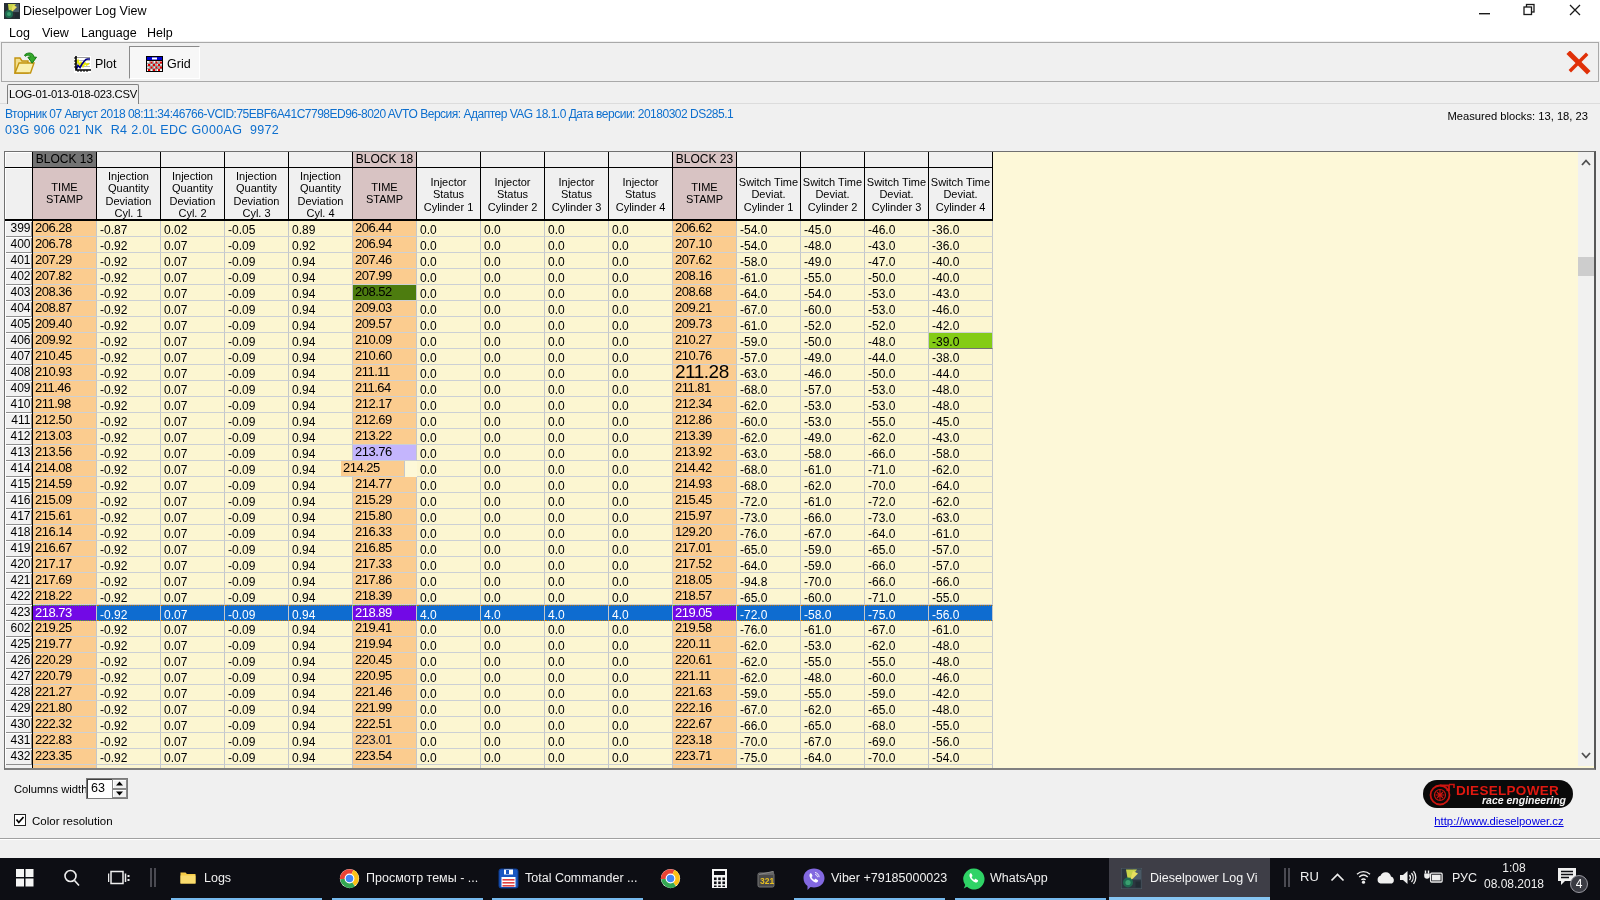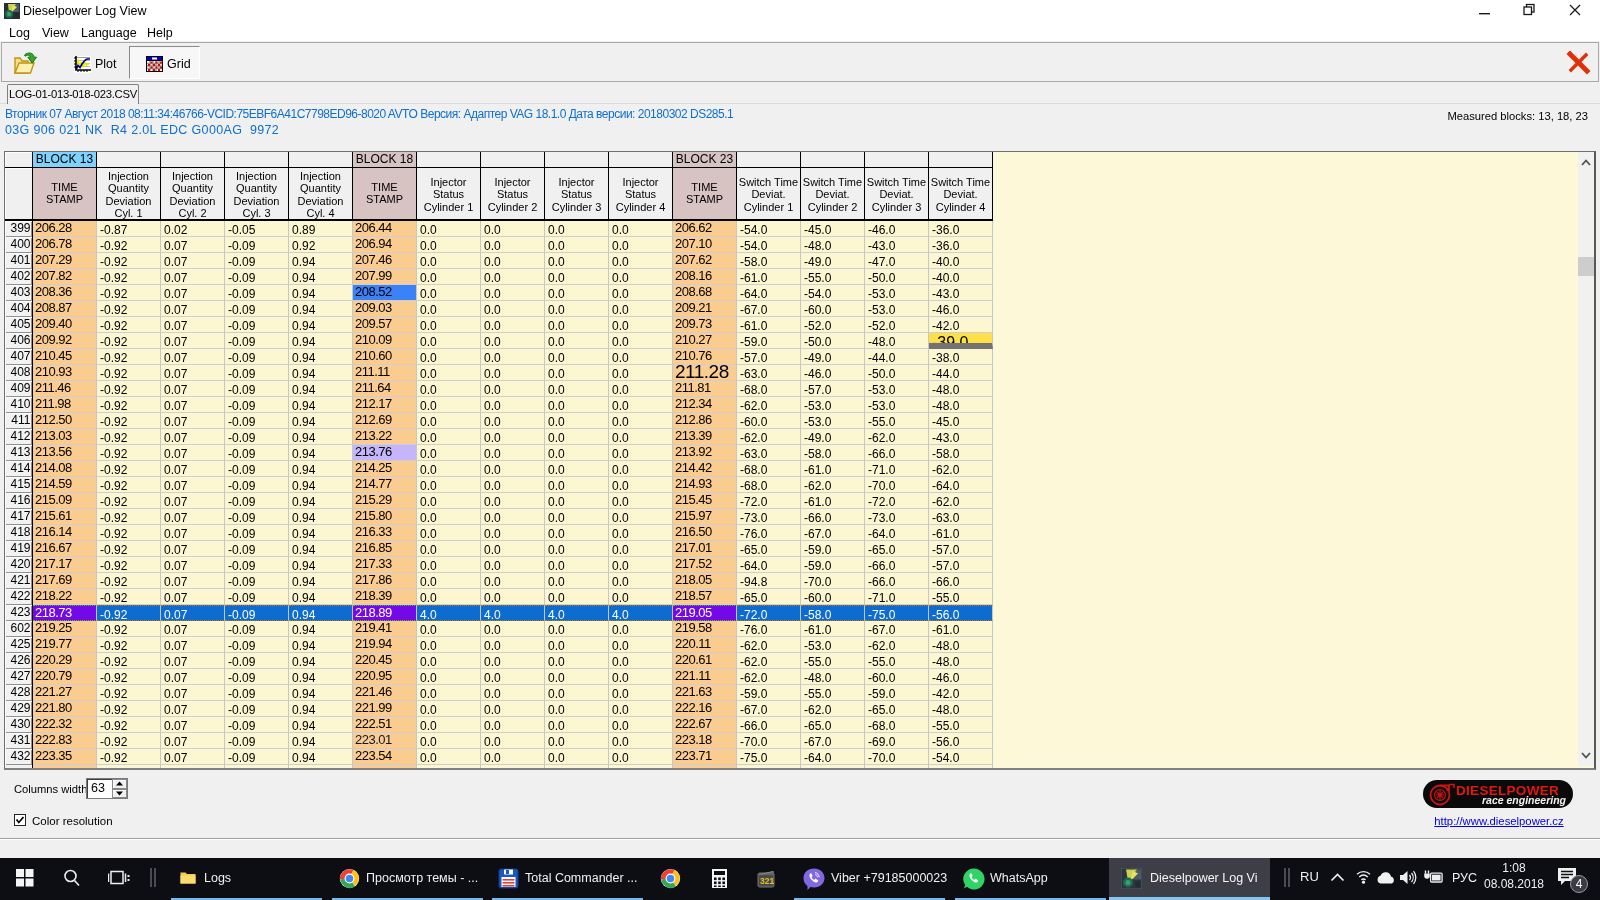--- a/index.html
+++ b/index.html
@@ -81,21 +81,21 @@
 <div class="abs" style="left:1388px;top:110px;width:200px;font-size:11.2px;color:#000;text-align:right;">Measured blocks: 13, 18, 23</div>
 <div class="abs" style="left:4px;top:151px;width:1592px;height:619px;background:#fdf8d8;border:1px solid #707070;border-right:2px solid #585858;border-bottom:2px solid #808080;"></div>
 <div class="abs" style="left:1578px;top:152px;width:16px;height:614px;background:#f1f1f0;"></div>
 <svg class="abs" style="left:1578px;top:152px" width="16" height="614">
 <polyline points="4,13 8,8.5 12,13" fill="none" stroke="#505050" stroke-width="1.8"></polyline>
 <polyline points="4,601 8,605.5 12,601" fill="none" stroke="#505050" stroke-width="1.8"></polyline>
 <rect x="0" y="105" width="16" height="19" fill="#cdcdcd"></rect>
 </svg>
 <div style="position:absolute;box-sizing:border-box;overflow:hidden;left:5px;top:152px;width:28px;height:16px;background:#f0f0f0;border-right:1px solid #000;border-bottom:1px solid #000;box-shadow:inset 1px 1px 0 #fff;"></div>
 <div style="position:absolute;box-sizing:border-box;overflow:hidden;left:5px;top:168px;width:28px;height:53px;background:#f0f0f0;border-right:1px solid #000;border-bottom:2px solid #000;box-shadow:inset 1px 1px 0 #fff;"></div>
-<div style="position:absolute;box-sizing:border-box;overflow:hidden;left:33px;top:152px;width:64px;height:16px;background:#7dd3fc;border-right:1px solid #000;border-bottom:1px solid #000;font-size:12px;line-height:15px;text-align:center;color:#000;">BLOCK 13</div>
+<div style="position:absolute;box-sizing:border-box;overflow:hidden;left:33px;top:152px;width:64px;height:16px;background:#737373;border-right:1px solid #000;border-bottom:1px solid #000;font-size:12px;line-height:15px;text-align:center;color:#000;">BLOCK 13</div>
 <div style="position:absolute;box-sizing:border-box;overflow:hidden;left:33px;top:168px;width:64px;height:53px;background:#d8c3c3;border-right:1px solid #000;border-bottom:2px solid #000;font-size:11px;line-height:12.4px;text-align:center;color:#000;padding-top:13px;">TIME<br>STAMP</div>
 <div style="position:absolute;box-sizing:border-box;overflow:hidden;left:97px;top:152px;width:64px;height:16px;background:#f0f0f0;border-right:1px solid #000;border-bottom:1px solid #000;font-size:12px;line-height:15px;text-align:center;color:#000;"></div>
 <div style="position:absolute;box-sizing:border-box;overflow:hidden;left:97px;top:168px;width:64px;height:53px;background:#f0f0f0;border-right:1px solid #000;border-bottom:2px solid #000;font-size:11px;line-height:12.4px;text-align:center;color:#000;padding-top:2px;">Injection<br>Quantity<br>Deviation<br>Cyl. 1</div>
 <div style="position:absolute;box-sizing:border-box;overflow:hidden;left:161px;top:152px;width:64px;height:16px;background:#f0f0f0;border-right:1px solid #000;border-bottom:1px solid #000;font-size:12px;line-height:15px;text-align:center;color:#000;"></div>
 <div style="position:absolute;box-sizing:border-box;overflow:hidden;left:161px;top:168px;width:64px;height:53px;background:#f0f0f0;border-right:1px solid #000;border-bottom:2px solid #000;font-size:11px;line-height:12.4px;text-align:center;color:#000;padding-top:2px;">Injection<br>Quantity<br>Deviation<br>Cyl. 2</div>
 <div style="position:absolute;box-sizing:border-box;overflow:hidden;left:225px;top:152px;width:64px;height:16px;background:#f0f0f0;border-right:1px solid #000;border-bottom:1px solid #000;font-size:12px;line-height:15px;text-align:center;color:#000;"></div>
 <div style="position:absolute;box-sizing:border-box;overflow:hidden;left:225px;top:168px;width:64px;height:53px;background:#f0f0f0;border-right:1px solid #000;border-bottom:2px solid #000;font-size:11px;line-height:12.4px;text-align:center;color:#000;padding-top:2px;">Injection<br>Quantity<br>Deviation<br>Cyl. 3</div>
 <div style="position:absolute;box-sizing:border-box;overflow:hidden;left:289px;top:152px;width:64px;height:16px;background:#f0f0f0;border-right:1px solid #000;border-bottom:1px solid #000;font-size:12px;line-height:15px;text-align:center;color:#000;"></div>
 <div style="position:absolute;box-sizing:border-box;overflow:hidden;left:289px;top:168px;width:64px;height:53px;background:#f0f0f0;border-right:1px solid #000;border-bottom:2px solid #000;font-size:11px;line-height:12.4px;text-align:center;color:#000;padding-top:2px;">Injection<br>Quantity<br>Deviation<br>Cyl. 4</div>
 <div style="position:absolute;box-sizing:border-box;overflow:hidden;left:353px;top:152px;width:64px;height:16px;background:#d8c3c3;border-right:1px solid #000;border-bottom:1px solid #000;font-size:12px;line-height:15px;text-align:center;color:#000;">BLOCK 18</div>
@@ -181,21 +181,21 @@
 <div style="position:absolute;box-sizing:border-box;overflow:hidden;left:737px;top:269px;width:64px;height:16px;background:#fcf6d1;border-right:1px solid #c4c7ca;border-bottom:1px solid #ccd0d4;font-size:12px;line-height:13px;padding:3px 0 0 3px;color:#000;">-61.0</div>
 <div style="position:absolute;box-sizing:border-box;overflow:hidden;left:801px;top:269px;width:64px;height:16px;background:#fcf6d1;border-right:1px solid #c4c7ca;border-bottom:1px solid #ccd0d4;font-size:12px;line-height:13px;padding:3px 0 0 3px;color:#000;">-55.0</div>
 <div style="position:absolute;box-sizing:border-box;overflow:hidden;left:865px;top:269px;width:64px;height:16px;background:#fcf6d1;border-right:1px solid #c4c7ca;border-bottom:1px solid #ccd0d4;font-size:12px;line-height:13px;padding:3px 0 0 3px;color:#000;">-50.0</div>
 <div style="position:absolute;box-sizing:border-box;overflow:hidden;left:929px;top:269px;width:64px;height:16px;background:#fcf6d1;border-right:1px solid #c4c7ca;border-bottom:1px solid #ccd0d4;font-size:12px;line-height:13px;padding:3px 0 0 3px;color:#000;">-40.0</div>
 <div style="position:absolute;box-sizing:border-box;overflow:hidden;left:5px;top:285px;width:28px;height:16px;background:#f2f2f2;border-right:1px solid #000;box-shadow:inset 1px 1px 0 #fff,inset -1px -1px 0 #909090;font-size:12px;line-height:15px;text-align:right;padding-right:1.5px;color:#000;">403</div>
 <div style="position:absolute;box-sizing:border-box;overflow:hidden;left:33px;top:285px;width:64px;height:16px;background:#fbcc8f;border-right:1px solid #c4c7ca;border-bottom:1px solid #ccd0d4;font-size:13px;letter-spacing:-0.5px;line-height:14px;padding:0 0 0 2px;color:#000;">208.36</div>
 <div style="position:absolute;box-sizing:border-box;overflow:hidden;left:97px;top:285px;width:64px;height:16px;background:#fcf6d1;border-right:1px solid #c4c7ca;border-bottom:1px solid #ccd0d4;font-size:12px;line-height:13px;padding:3px 0 0 3px;color:#000;">-0.92</div>
 <div style="position:absolute;box-sizing:border-box;overflow:hidden;left:161px;top:285px;width:64px;height:16px;background:#fcf6d1;border-right:1px solid #c4c7ca;border-bottom:1px solid #ccd0d4;font-size:12px;line-height:13px;padding:3px 0 0 3px;color:#000;">0.07</div>
 <div style="position:absolute;box-sizing:border-box;overflow:hidden;left:225px;top:285px;width:64px;height:16px;background:#fcf6d1;border-right:1px solid #c4c7ca;border-bottom:1px solid #ccd0d4;font-size:12px;line-height:13px;padding:3px 0 0 3px;color:#000;">-0.09</div>
 <div style="position:absolute;box-sizing:border-box;overflow:hidden;left:289px;top:285px;width:64px;height:16px;background:#fcf6d1;border-right:1px solid #c4c7ca;border-bottom:1px solid #ccd0d4;font-size:12px;line-height:13px;padding:3px 0 0 3px;color:#000;">0.94</div>
-<div style="position:absolute;box-sizing:border-box;overflow:hidden;left:353px;top:285px;width:64px;height:16px;background:#3b82f6;border-right:1px solid #c4c7ca;border-bottom:1px solid #ccd0d4;font-size:13px;letter-spacing:-0.5px;line-height:14px;padding:0 0 0 2px;color:#000;">208.52</div>
+<div style="position:absolute;box-sizing:border-box;overflow:hidden;left:353px;top:285px;width:64px;height:16px;background:#4d7c0f;border-right:1px solid #c4c7ca;border-bottom:1px solid #ccd0d4;font-size:13px;letter-spacing:-0.5px;line-height:14px;padding:0 0 0 2px;color:#000;">208.52</div>
 <div style="position:absolute;box-sizing:border-box;overflow:hidden;left:417px;top:285px;width:64px;height:16px;background:#fcf6d1;border-right:1px solid #c4c7ca;border-bottom:1px solid #ccd0d4;font-size:12px;line-height:13px;padding:3px 0 0 3px;color:#000;">0.0</div>
 <div style="position:absolute;box-sizing:border-box;overflow:hidden;left:481px;top:285px;width:64px;height:16px;background:#fcf6d1;border-right:1px solid #c4c7ca;border-bottom:1px solid #ccd0d4;font-size:12px;line-height:13px;padding:3px 0 0 3px;color:#000;">0.0</div>
 <div style="position:absolute;box-sizing:border-box;overflow:hidden;left:545px;top:285px;width:64px;height:16px;background:#fcf6d1;border-right:1px solid #c4c7ca;border-bottom:1px solid #ccd0d4;font-size:12px;line-height:13px;padding:3px 0 0 3px;color:#000;">0.0</div>
 <div style="position:absolute;box-sizing:border-box;overflow:hidden;left:609px;top:285px;width:64px;height:16px;background:#fcf6d1;border-right:1px solid #c4c7ca;border-bottom:1px solid #ccd0d4;font-size:12px;line-height:13px;padding:3px 0 0 3px;color:#000;">0.0</div>
 <div style="position:absolute;box-sizing:border-box;overflow:hidden;left:673px;top:285px;width:64px;height:16px;background:#fbcc8f;border-right:1px solid #c4c7ca;border-bottom:1px solid #ccd0d4;font-size:13px;letter-spacing:-0.5px;line-height:14px;padding:0 0 0 2px;color:#000;">208.68</div>
 <div style="position:absolute;box-sizing:border-box;overflow:hidden;left:737px;top:285px;width:64px;height:16px;background:#fcf6d1;border-right:1px solid #c4c7ca;border-bottom:1px solid #ccd0d4;font-size:12px;line-height:13px;padding:3px 0 0 3px;color:#000;">-64.0</div>
 <div style="position:absolute;box-sizing:border-box;overflow:hidden;left:801px;top:285px;width:64px;height:16px;background:#fcf6d1;border-right:1px solid #c4c7ca;border-bottom:1px solid #ccd0d4;font-size:12px;line-height:13px;padding:3px 0 0 3px;color:#000;">-54.0</div>
 <div style="position:absolute;box-sizing:border-box;overflow:hidden;left:865px;top:285px;width:64px;height:16px;background:#fcf6d1;border-right:1px solid #c4c7ca;border-bottom:1px solid #ccd0d4;font-size:12px;line-height:13px;padding:3px 0 0 3px;color:#000;">-53.0</div>
 <div style="position:absolute;box-sizing:border-box;overflow:hidden;left:929px;top:285px;width:64px;height:16px;background:#fcf6d1;border-right:1px solid #c4c7ca;border-bottom:1px solid #ccd0d4;font-size:12px;line-height:13px;padding:3px 0 0 3px;color:#000;">-43.0</div>
 <div style="position:absolute;box-sizing:border-box;overflow:hidden;left:5px;top:301px;width:28px;height:16px;background:#f2f2f2;border-right:1px solid #000;box-shadow:inset 1px 1px 0 #fff,inset -1px -1px 0 #909090;font-size:12px;line-height:15px;text-align:right;padding-right:1.5px;color:#000;">404</div>
@@ -238,21 +238,21 @@
 <div style="position:absolute;box-sizing:border-box;overflow:hidden;left:289px;top:333px;width:64px;height:16px;background:#fcf6d1;border-right:1px solid #c4c7ca;border-bottom:1px solid #ccd0d4;font-size:12px;line-height:13px;padding:3px 0 0 3px;color:#000;">0.94</div>
 <div style="position:absolute;box-sizing:border-box;overflow:hidden;left:353px;top:333px;width:64px;height:16px;background:#fbcc8f;border-right:1px solid #c4c7ca;border-bottom:1px solid #ccd0d4;font-size:13px;letter-spacing:-0.5px;line-height:14px;padding:0 0 0 2px;color:#000;">210.09</div>
 <div style="position:absolute;box-sizing:border-box;overflow:hidden;left:417px;top:333px;width:64px;height:16px;background:#fcf6d1;border-right:1px solid #c4c7ca;border-bottom:1px solid #ccd0d4;font-size:12px;line-height:13px;padding:3px 0 0 3px;color:#000;">0.0</div>
 <div style="position:absolute;box-sizing:border-box;overflow:hidden;left:481px;top:333px;width:64px;height:16px;background:#fcf6d1;border-right:1px solid #c4c7ca;border-bottom:1px solid #ccd0d4;font-size:12px;line-height:13px;padding:3px 0 0 3px;color:#000;">0.0</div>
 <div style="position:absolute;box-sizing:border-box;overflow:hidden;left:545px;top:333px;width:64px;height:16px;background:#fcf6d1;border-right:1px solid #c4c7ca;border-bottom:1px solid #ccd0d4;font-size:12px;line-height:13px;padding:3px 0 0 3px;color:#000;">0.0</div>
 <div style="position:absolute;box-sizing:border-box;overflow:hidden;left:609px;top:333px;width:64px;height:16px;background:#fcf6d1;border-right:1px solid #c4c7ca;border-bottom:1px solid #ccd0d4;font-size:12px;line-height:13px;padding:3px 0 0 3px;color:#000;">0.0</div>
 <div style="position:absolute;box-sizing:border-box;overflow:hidden;left:673px;top:333px;width:64px;height:16px;background:#fbcc8f;border-right:1px solid #c4c7ca;border-bottom:1px solid #ccd0d4;font-size:13px;letter-spacing:-0.5px;line-height:14px;padding:0 0 0 2px;color:#000;">210.27</div>
 <div style="position:absolute;box-sizing:border-box;overflow:hidden;left:737px;top:333px;width:64px;height:16px;background:#fcf6d1;border-right:1px solid #c4c7ca;border-bottom:1px solid #ccd0d4;font-size:12px;line-height:13px;padding:3px 0 0 3px;color:#000;">-59.0</div>
 <div style="position:absolute;box-sizing:border-box;overflow:hidden;left:801px;top:333px;width:64px;height:16px;background:#fcf6d1;border-right:1px solid #c4c7ca;border-bottom:1px solid #ccd0d4;font-size:12px;line-height:13px;padding:3px 0 0 3px;color:#000;">-50.0</div>
 <div style="position:absolute;box-sizing:border-box;overflow:hidden;left:865px;top:333px;width:64px;height:16px;background:#fcf6d1;border-right:1px solid #c4c7ca;border-bottom:1px solid #ccd0d4;font-size:12px;line-height:13px;padding:3px 0 0 3px;color:#000;">-48.0</div>
-<div style="position:absolute;box-sizing:border-box;overflow:hidden;left:929px;top:333px;width:64px;height:16px;background:#fde047;border-right:1px solid #c4c7ca;border-bottom:6px solid #737373;font-size:16px;line-height:13px;padding:3px 0 0 3px;color:#000;">-39.0</div>
+<div style="position:absolute;box-sizing:border-box;overflow:hidden;left:929px;top:333px;width:64px;height:16px;background:#84cc16;border-right:1px solid #c4c7ca;border-bottom:1px solid #737373;font-size:12px;line-height:13px;padding:3px 0 0 3px;color:#000;">-39.0</div>
 <div style="position:absolute;box-sizing:border-box;overflow:hidden;left:5px;top:349px;width:28px;height:16px;background:#f2f2f2;border-right:1px solid #000;box-shadow:inset 1px 1px 0 #fff,inset -1px -1px 0 #909090;font-size:12px;line-height:15px;text-align:right;padding-right:1.5px;color:#000;">407</div>
 <div style="position:absolute;box-sizing:border-box;overflow:hidden;left:33px;top:349px;width:64px;height:16px;background:#fbcc8f;border-right:1px solid #c4c7ca;border-bottom:1px solid #ccd0d4;font-size:13px;letter-spacing:-0.5px;line-height:14px;padding:0 0 0 2px;color:#000;">210.45</div>
 <div style="position:absolute;box-sizing:border-box;overflow:hidden;left:97px;top:349px;width:64px;height:16px;background:#fcf6d1;border-right:1px solid #c4c7ca;border-bottom:1px solid #ccd0d4;font-size:12px;line-height:13px;padding:3px 0 0 3px;color:#000;">-0.92</div>
 <div style="position:absolute;box-sizing:border-box;overflow:hidden;left:161px;top:349px;width:64px;height:16px;background:#fcf6d1;border-right:1px solid #c4c7ca;border-bottom:1px solid #ccd0d4;font-size:12px;line-height:13px;padding:3px 0 0 3px;color:#000;">0.07</div>
 <div style="position:absolute;box-sizing:border-box;overflow:hidden;left:225px;top:349px;width:64px;height:16px;background:#fcf6d1;border-right:1px solid #c4c7ca;border-bottom:1px solid #ccd0d4;font-size:12px;line-height:13px;padding:3px 0 0 3px;color:#000;">-0.09</div>
 <div style="position:absolute;box-sizing:border-box;overflow:hidden;left:289px;top:349px;width:64px;height:16px;background:#fcf6d1;border-right:1px solid #c4c7ca;border-bottom:1px solid #ccd0d4;font-size:12px;line-height:13px;padding:3px 0 0 3px;color:#000;">0.94</div>
 <div style="position:absolute;box-sizing:border-box;overflow:hidden;left:353px;top:349px;width:64px;height:16px;background:#fbcc8f;border-right:1px solid #c4c7ca;border-bottom:1px solid #ccd0d4;font-size:13px;letter-spacing:-0.5px;line-height:14px;padding:0 0 0 2px;color:#000;">210.60</div>
 <div style="position:absolute;box-sizing:border-box;overflow:hidden;left:417px;top:349px;width:64px;height:16px;background:#fcf6d1;border-right:1px solid #c4c7ca;border-bottom:1px solid #ccd0d4;font-size:12px;line-height:13px;padding:3px 0 0 3px;color:#000;">0.0</div>
 <div style="position:absolute;box-sizing:border-box;overflow:hidden;left:481px;top:349px;width:64px;height:16px;background:#fcf6d1;border-right:1px solid #c4c7ca;border-bottom:1px solid #ccd0d4;font-size:12px;line-height:13px;padding:3px 0 0 3px;color:#000;">0.0</div>
 <div style="position:absolute;box-sizing:border-box;overflow:hidden;left:545px;top:349px;width:64px;height:16px;background:#fcf6d1;border-right:1px solid #c4c7ca;border-bottom:1px solid #ccd0d4;font-size:12px;line-height:13px;padding:3px 0 0 3px;color:#000;">0.0</div>
@@ -357,21 +357,21 @@
 <div style="position:absolute;box-sizing:border-box;overflow:hidden;left:737px;top:445px;width:64px;height:16px;background:#fcf6d1;border-right:1px solid #c4c7ca;border-bottom:1px solid #ccd0d4;font-size:12px;line-height:13px;padding:3px 0 0 3px;color:#000;">-63.0</div>
 <div style="position:absolute;box-sizing:border-box;overflow:hidden;left:801px;top:445px;width:64px;height:16px;background:#fcf6d1;border-right:1px solid #c4c7ca;border-bottom:1px solid #ccd0d4;font-size:12px;line-height:13px;padding:3px 0 0 3px;color:#000;">-58.0</div>
 <div style="position:absolute;box-sizing:border-box;overflow:hidden;left:865px;top:445px;width:64px;height:16px;background:#fcf6d1;border-right:1px solid #c4c7ca;border-bottom:1px solid #ccd0d4;font-size:12px;line-height:13px;padding:3px 0 0 3px;color:#000;">-66.0</div>
 <div style="position:absolute;box-sizing:border-box;overflow:hidden;left:929px;top:445px;width:64px;height:16px;background:#fcf6d1;border-right:1px solid #c4c7ca;border-bottom:1px solid #ccd0d4;font-size:12px;line-height:13px;padding:3px 0 0 3px;color:#000;">-58.0</div>
 <div style="position:absolute;box-sizing:border-box;overflow:hidden;left:5px;top:461px;width:28px;height:16px;background:#f2f2f2;border-right:1px solid #000;box-shadow:inset 1px 1px 0 #fff,inset -1px -1px 0 #909090;font-size:12px;line-height:15px;text-align:right;padding-right:1.5px;color:#000;">414</div>
 <div style="position:absolute;box-sizing:border-box;overflow:hidden;left:33px;top:461px;width:64px;height:16px;background:#fbcc8f;border-right:1px solid #c4c7ca;border-bottom:1px solid #ccd0d4;font-size:13px;letter-spacing:-0.5px;line-height:14px;padding:0 0 0 2px;color:#000;">214.08</div>
 <div style="position:absolute;box-sizing:border-box;overflow:hidden;left:97px;top:461px;width:64px;height:16px;background:#fcf6d1;border-right:1px solid #c4c7ca;border-bottom:1px solid #ccd0d4;font-size:12px;line-height:13px;padding:3px 0 0 3px;color:#000;">-0.92</div>
 <div style="position:absolute;box-sizing:border-box;overflow:hidden;left:161px;top:461px;width:64px;height:16px;background:#fcf6d1;border-right:1px solid #c4c7ca;border-bottom:1px solid #ccd0d4;font-size:12px;line-height:13px;padding:3px 0 0 3px;color:#000;">0.07</div>
 <div style="position:absolute;box-sizing:border-box;overflow:hidden;left:225px;top:461px;width:64px;height:16px;background:#fcf6d1;border-right:1px solid #c4c7ca;border-bottom:1px solid #ccd0d4;font-size:12px;line-height:13px;padding:3px 0 0 3px;color:#000;">-0.09</div>
 <div style="position:absolute;box-sizing:border-box;overflow:hidden;left:289px;top:461px;width:64px;height:16px;background:#fcf6d1;border-right:1px solid #c4c7ca;border-bottom:1px solid #ccd0d4;font-size:12px;line-height:13px;padding:3px 0 0 3px;color:#000;">0.94</div>
-<div style="position:absolute;box-sizing:border-box;overflow:hidden;left:353px;top:461px;width:64px;height:16px;background:#fbcc8f;border-right:1px solid #c4c7ca;border-bottom:1px solid #ccd0d4;font-size:13px;letter-spacing:-0.5px;line-height:14px;padding:0 0 0 2px;color:#000;">214.25</div>
+<div style="position:absolute;box-sizing:border-box;overflow:hidden;left:341px;top:461px;width:64px;height:16px;background:#fbcc8f;border-right:1px solid #c4c7ca;border-bottom:1px solid #ccd0d4;font-size:13px;letter-spacing:-0.5px;line-height:14px;padding:0 0 0 2px;color:#000;">214.25</div>
 <div style="position:absolute;box-sizing:border-box;overflow:hidden;left:417px;top:461px;width:64px;height:16px;background:#fcf6d1;border-right:1px solid #c4c7ca;border-bottom:1px solid #ccd0d4;font-size:12px;line-height:13px;padding:3px 0 0 3px;color:#000;">0.0</div>
 <div style="position:absolute;box-sizing:border-box;overflow:hidden;left:481px;top:461px;width:64px;height:16px;background:#fcf6d1;border-right:1px solid #c4c7ca;border-bottom:1px solid #ccd0d4;font-size:12px;line-height:13px;padding:3px 0 0 3px;color:#000;">0.0</div>
 <div style="position:absolute;box-sizing:border-box;overflow:hidden;left:545px;top:461px;width:64px;height:16px;background:#fcf6d1;border-right:1px solid #c4c7ca;border-bottom:1px solid #ccd0d4;font-size:12px;line-height:13px;padding:3px 0 0 3px;color:#000;">0.0</div>
 <div style="position:absolute;box-sizing:border-box;overflow:hidden;left:609px;top:461px;width:64px;height:16px;background:#fcf6d1;border-right:1px solid #c4c7ca;border-bottom:1px solid #ccd0d4;font-size:12px;line-height:13px;padding:3px 0 0 3px;color:#000;">0.0</div>
 <div style="position:absolute;box-sizing:border-box;overflow:hidden;left:673px;top:461px;width:64px;height:16px;background:#fbcc8f;border-right:1px solid #c4c7ca;border-bottom:1px solid #ccd0d4;font-size:13px;letter-spacing:-0.5px;line-height:14px;padding:0 0 0 2px;color:#000;">214.42</div>
 <div style="position:absolute;box-sizing:border-box;overflow:hidden;left:737px;top:461px;width:64px;height:16px;background:#fcf6d1;border-right:1px solid #c4c7ca;border-bottom:1px solid #ccd0d4;font-size:12px;line-height:13px;padding:3px 0 0 3px;color:#000;">-68.0</div>
 <div style="position:absolute;box-sizing:border-box;overflow:hidden;left:801px;top:461px;width:64px;height:16px;background:#fcf6d1;border-right:1px solid #c4c7ca;border-bottom:1px solid #ccd0d4;font-size:12px;line-height:13px;padding:3px 0 0 3px;color:#000;">-61.0</div>
 <div style="position:absolute;box-sizing:border-box;overflow:hidden;left:865px;top:461px;width:64px;height:16px;background:#fcf6d1;border-right:1px solid #c4c7ca;border-bottom:1px solid #ccd0d4;font-size:12px;line-height:13px;padding:3px 0 0 3px;color:#000;">-71.0</div>
 <div style="position:absolute;box-sizing:border-box;overflow:hidden;left:929px;top:461px;width:64px;height:16px;background:#fcf6d1;border-right:1px solid #c4c7ca;border-bottom:1px solid #ccd0d4;font-size:12px;line-height:13px;padding:3px 0 0 3px;color:#000;">-62.0</div>
 <div style="position:absolute;box-sizing:border-box;overflow:hidden;left:5px;top:477px;width:28px;height:16px;background:#f2f2f2;border-right:1px solid #000;box-shadow:inset 1px 1px 0 #fff,inset -1px -1px 0 #909090;font-size:12px;line-height:15px;text-align:right;padding-right:1.5px;color:#000;">415</div>
@@ -426,21 +426,21 @@
 <div style="position:absolute;box-sizing:border-box;overflow:hidden;left:33px;top:525px;width:64px;height:16px;background:#fbcc8f;border-right:1px solid #c4c7ca;border-bottom:1px solid #ccd0d4;font-size:13px;letter-spacing:-0.5px;line-height:14px;padding:0 0 0 2px;color:#000;">216.14</div>
 <div style="position:absolute;box-sizing:border-box;overflow:hidden;left:97px;top:525px;width:64px;height:16px;background:#fcf6d1;border-right:1px solid #c4c7ca;border-bottom:1px solid #ccd0d4;font-size:12px;line-height:13px;padding:3px 0 0 3px;color:#000;">-0.92</div>
 <div style="position:absolute;box-sizing:border-box;overflow:hidden;left:161px;top:525px;width:64px;height:16px;background:#fcf6d1;border-right:1px solid #c4c7ca;border-bottom:1px solid #ccd0d4;font-size:12px;line-height:13px;padding:3px 0 0 3px;color:#000;">0.07</div>
 <div style="position:absolute;box-sizing:border-box;overflow:hidden;left:225px;top:525px;width:64px;height:16px;background:#fcf6d1;border-right:1px solid #c4c7ca;border-bottom:1px solid #ccd0d4;font-size:12px;line-height:13px;padding:3px 0 0 3px;color:#000;">-0.09</div>
 <div style="position:absolute;box-sizing:border-box;overflow:hidden;left:289px;top:525px;width:64px;height:16px;background:#fcf6d1;border-right:1px solid #c4c7ca;border-bottom:1px solid #ccd0d4;font-size:12px;line-height:13px;padding:3px 0 0 3px;color:#000;">0.94</div>
 <div style="position:absolute;box-sizing:border-box;overflow:hidden;left:353px;top:525px;width:64px;height:16px;background:#fbcc8f;border-right:1px solid #c4c7ca;border-bottom:1px solid #ccd0d4;font-size:13px;letter-spacing:-0.5px;line-height:14px;padding:0 0 0 2px;color:#000;">216.33</div>
 <div style="position:absolute;box-sizing:border-box;overflow:hidden;left:417px;top:525px;width:64px;height:16px;background:#fcf6d1;border-right:1px solid #c4c7ca;border-bottom:1px solid #ccd0d4;font-size:12px;line-height:13px;padding:3px 0 0 3px;color:#000;">0.0</div>
 <div style="position:absolute;box-sizing:border-box;overflow:hidden;left:481px;top:525px;width:64px;height:16px;background:#fcf6d1;border-right:1px solid #c4c7ca;border-bottom:1px solid #ccd0d4;font-size:12px;line-height:13px;padding:3px 0 0 3px;color:#000;">0.0</div>
 <div style="position:absolute;box-sizing:border-box;overflow:hidden;left:545px;top:525px;width:64px;height:16px;background:#fcf6d1;border-right:1px solid #c4c7ca;border-bottom:1px solid #ccd0d4;font-size:12px;line-height:13px;padding:3px 0 0 3px;color:#000;">0.0</div>
 <div style="position:absolute;box-sizing:border-box;overflow:hidden;left:609px;top:525px;width:64px;height:16px;background:#fcf6d1;border-right:1px solid #c4c7ca;border-bottom:1px solid #ccd0d4;font-size:12px;line-height:13px;padding:3px 0 0 3px;color:#000;">0.0</div>
-<div style="position:absolute;box-sizing:border-box;overflow:hidden;left:673px;top:525px;width:64px;height:16px;background:#fbcc8f;border-right:1px solid #c4c7ca;border-bottom:1px solid #ccd0d4;font-size:13px;letter-spacing:-0.5px;line-height:14px;padding:0 0 0 2px;color:#000;">216.50</div>
+<div style="position:absolute;box-sizing:border-box;overflow:hidden;left:673px;top:525px;width:64px;height:16px;background:#fbcc8f;border-right:1px solid #c4c7ca;border-bottom:1px solid #ccd0d4;font-size:13px;letter-spacing:-0.5px;line-height:14px;padding:0 0 0 2px;color:#000;">129.20</div>
 <div style="position:absolute;box-sizing:border-box;overflow:hidden;left:737px;top:525px;width:64px;height:16px;background:#fcf6d1;border-right:1px solid #c4c7ca;border-bottom:1px solid #ccd0d4;font-size:12px;line-height:13px;padding:3px 0 0 3px;color:#000;">-76.0</div>
 <div style="position:absolute;box-sizing:border-box;overflow:hidden;left:801px;top:525px;width:64px;height:16px;background:#fcf6d1;border-right:1px solid #c4c7ca;border-bottom:1px solid #ccd0d4;font-size:12px;line-height:13px;padding:3px 0 0 3px;color:#000;">-67.0</div>
 <div style="position:absolute;box-sizing:border-box;overflow:hidden;left:865px;top:525px;width:64px;height:16px;background:#fcf6d1;border-right:1px solid #c4c7ca;border-bottom:1px solid #ccd0d4;font-size:12px;line-height:13px;padding:3px 0 0 3px;color:#000;">-64.0</div>
 <div style="position:absolute;box-sizing:border-box;overflow:hidden;left:929px;top:525px;width:64px;height:16px;background:#fcf6d1;border-right:1px solid #c4c7ca;border-bottom:1px solid #ccd0d4;font-size:12px;line-height:13px;padding:3px 0 0 3px;color:#000;">-61.0</div>
 <div style="position:absolute;box-sizing:border-box;overflow:hidden;left:5px;top:541px;width:28px;height:16px;background:#f2f2f2;border-right:1px solid #000;box-shadow:inset 1px 1px 0 #fff,inset -1px -1px 0 #909090;font-size:12px;line-height:15px;text-align:right;padding-right:1.5px;color:#000;">419</div>
 <div style="position:absolute;box-sizing:border-box;overflow:hidden;left:33px;top:541px;width:64px;height:16px;background:#fbcc8f;border-right:1px solid #c4c7ca;border-bottom:1px solid #ccd0d4;font-size:13px;letter-spacing:-0.5px;line-height:14px;padding:0 0 0 2px;color:#000;">216.67</div>
 <div style="position:absolute;box-sizing:border-box;overflow:hidden;left:97px;top:541px;width:64px;height:16px;background:#fcf6d1;border-right:1px solid #c4c7ca;border-bottom:1px solid #ccd0d4;font-size:12px;line-height:13px;padding:3px 0 0 3px;color:#000;">-0.92</div>
 <div style="position:absolute;box-sizing:border-box;overflow:hidden;left:161px;top:541px;width:64px;height:16px;background:#fcf6d1;border-right:1px solid #c4c7ca;border-bottom:1px solid #ccd0d4;font-size:12px;line-height:13px;padding:3px 0 0 3px;color:#000;">0.07</div>
 <div style="position:absolute;box-sizing:border-box;overflow:hidden;left:225px;top:541px;width:64px;height:16px;background:#fcf6d1;border-right:1px solid #c4c7ca;border-bottom:1px solid #ccd0d4;font-size:12px;line-height:13px;padding:3px 0 0 3px;color:#000;">-0.09</div>
 <div style="position:absolute;box-sizing:border-box;overflow:hidden;left:289px;top:541px;width:64px;height:16px;background:#fcf6d1;border-right:1px solid #c4c7ca;border-bottom:1px solid #ccd0d4;font-size:12px;line-height:13px;padding:3px 0 0 3px;color:#000;">0.94</div>

